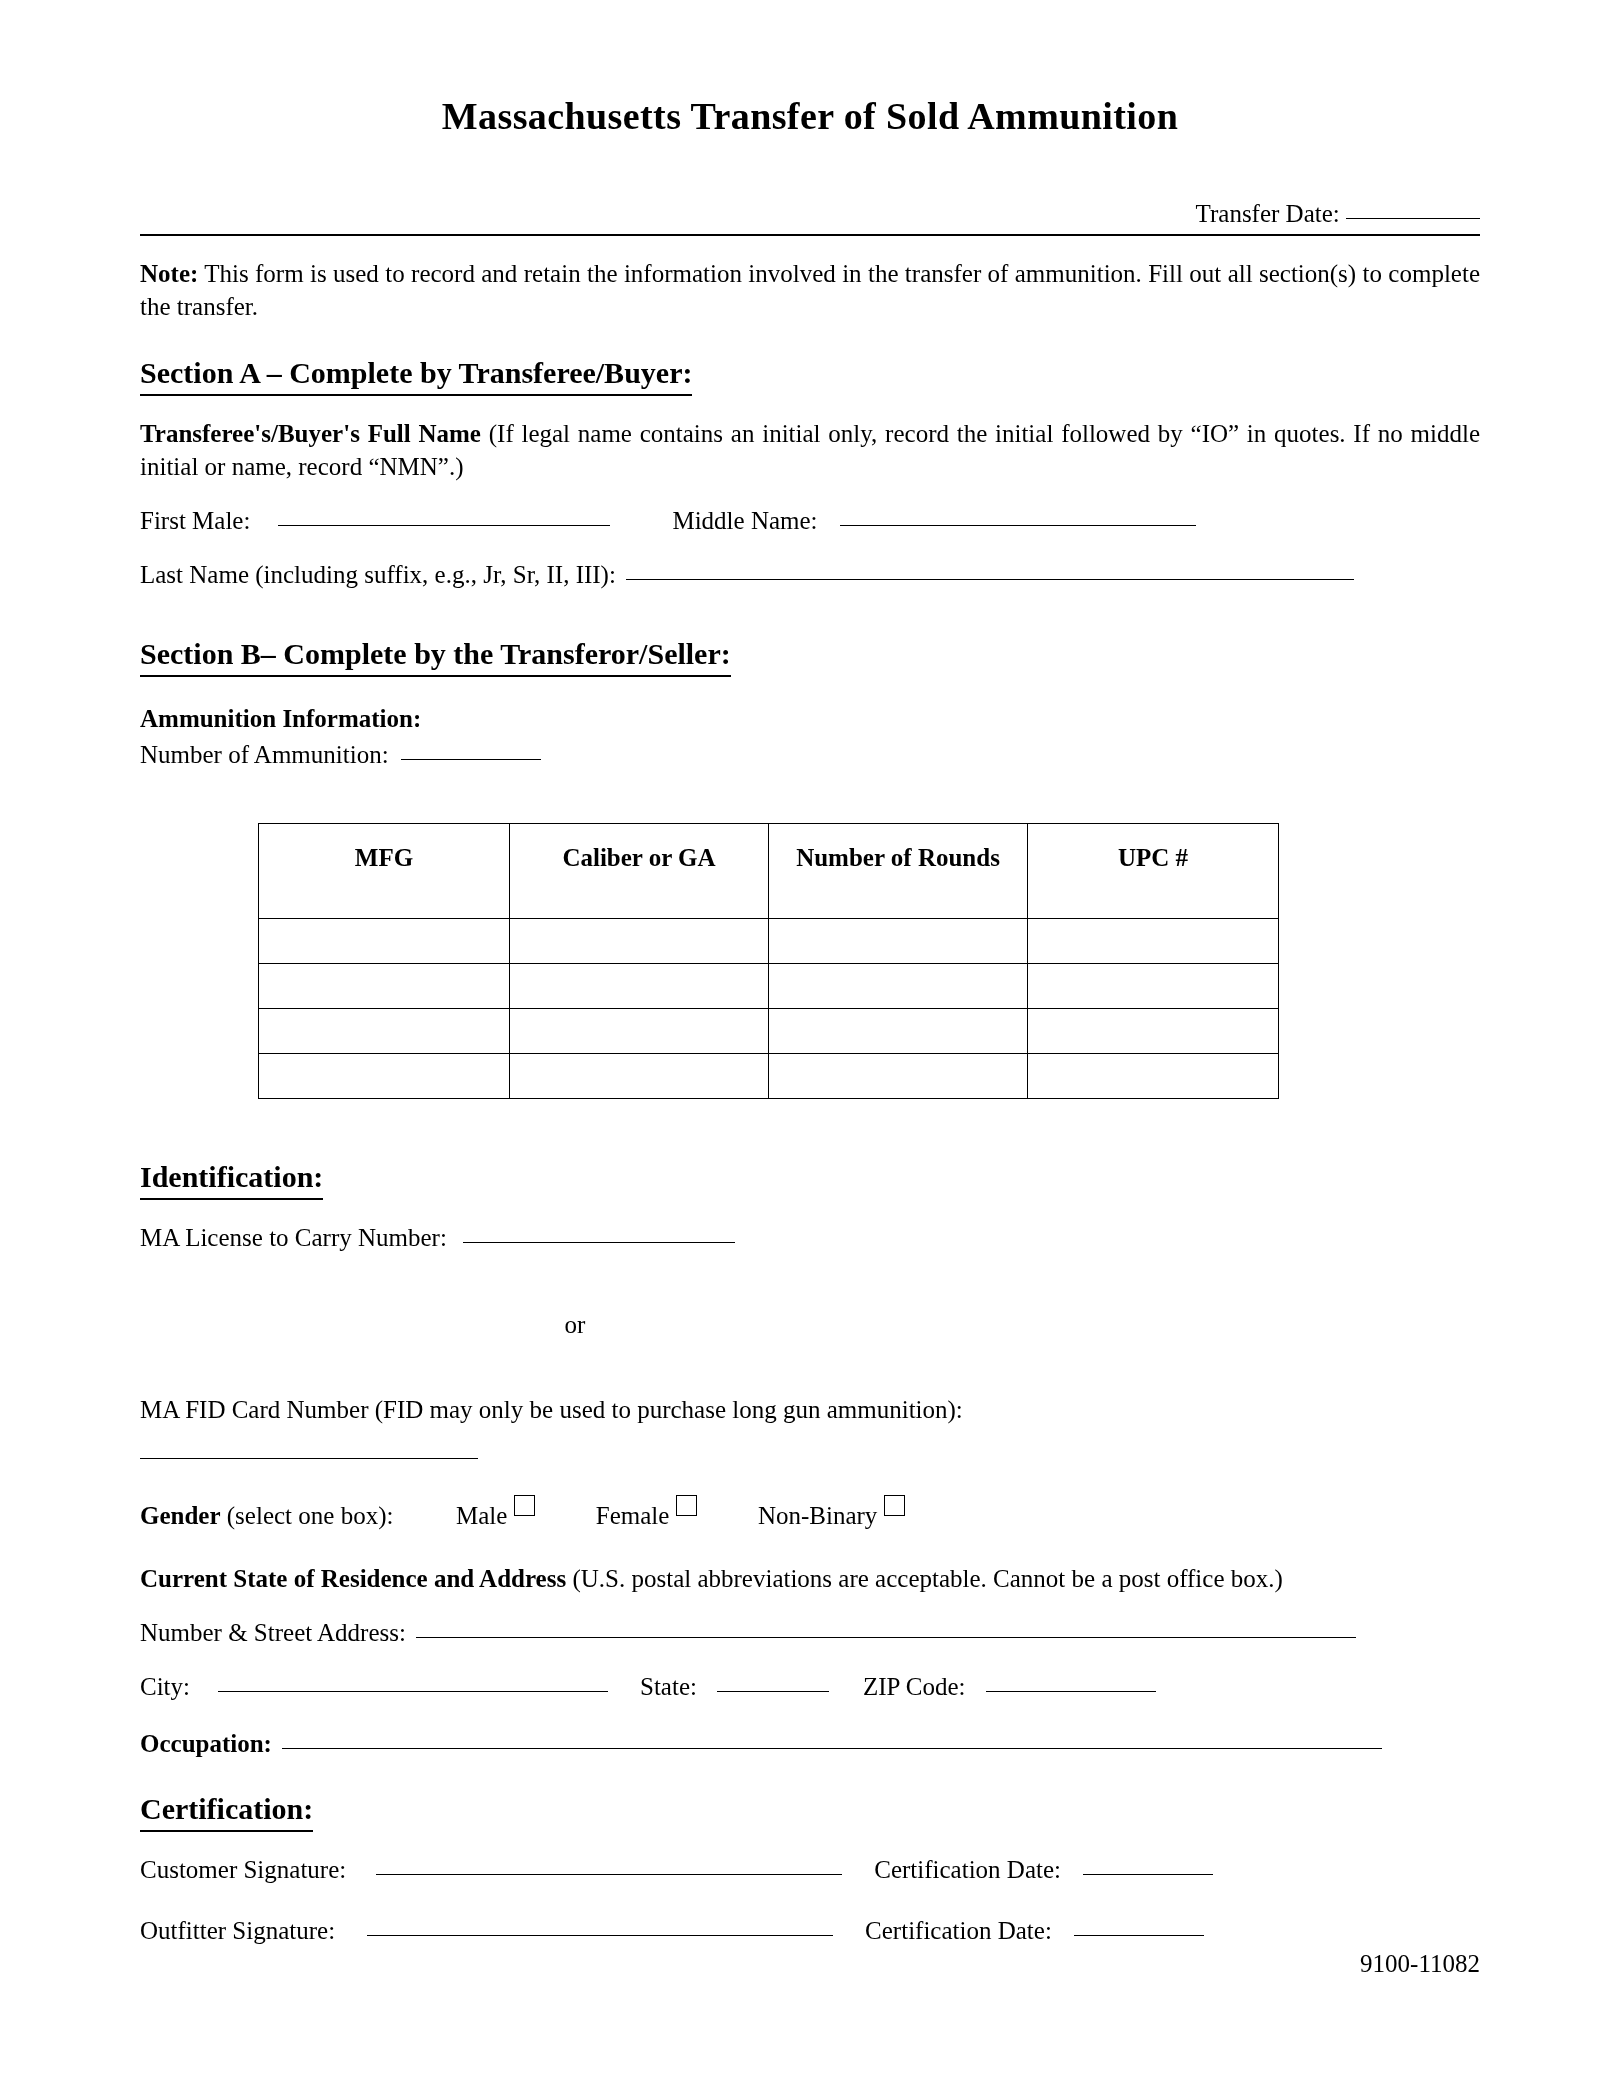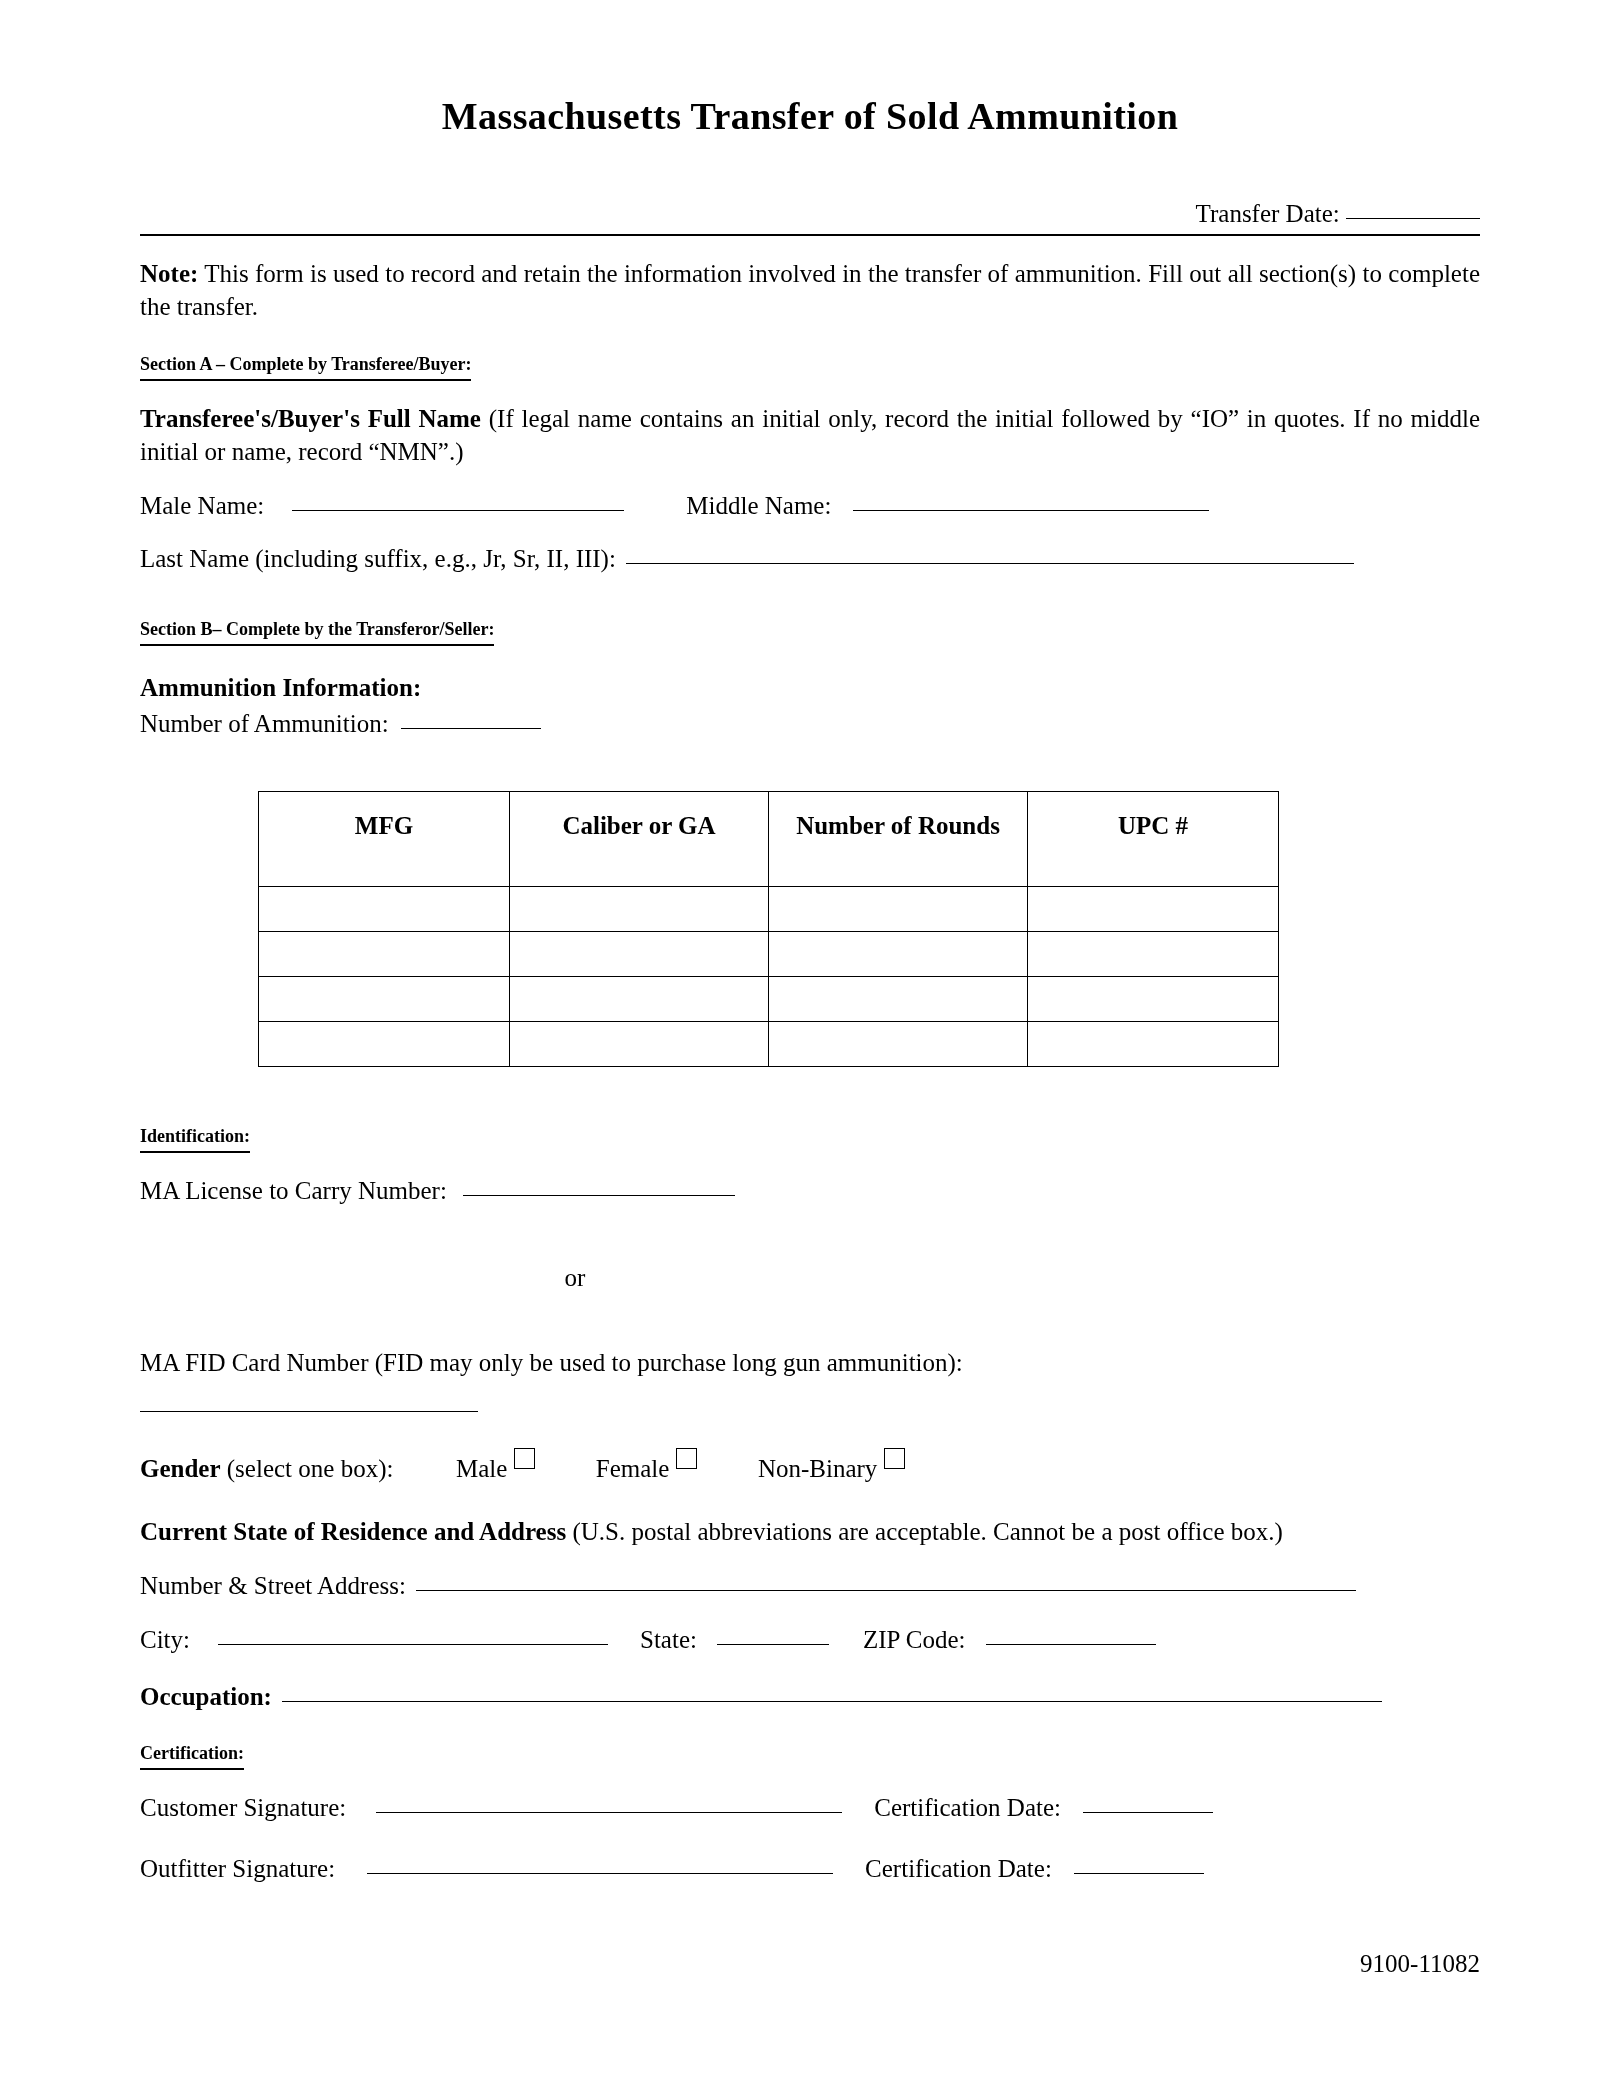--- a/index.html
+++ b/index.html
@@ -62,21 +62,21 @@
   }
   .para.nojust { text-align: left; }
   b, .bold { font-weight: bold; }
   .uline {
     display: inline-block;
     border-bottom: 2px solid #000;
     padding-bottom: 2px;
     font-weight: bold;
   }
   .sec-head {
-    font-size: 18px;
+    font-size: 30px;
     margin-top: 30px;
     line-height: 1.3;
   }
   .subhead {
     font-size: 25px;
     font-weight: bold;
     margin-top: 26px;
     line-height: 1.3;
   }
 
@@ -189,21 +189,21 @@
     <div class="sec-head">
       <span class="uline">Section A – Complete by Transferee/Buyer:</span>
     </div>
 
     <div class="para">
       <b>Transferee's/Buyer's Full Name</b>
       <span>(If legal name contains an initial only, record the initial followed by “IO” in quotes. If no middle initial or name, record “NMN”.)</span>
     </div>
 
     <div class="fieldrow">
-      <span class="lbl">Male Name:</span>
+      <span class="lbl">First Male:</span>
       <span class="blank" style="width:332px;margin-left:28px;"></span>
       <span class="gap" style="width:62px;"></span>
       <span class="lbl">Middle Name:</span>
       <span class="blank" style="width:356px;margin-left:22px;"></span>
     </div>
 
     <div class="fieldrow">
       <span class="lbl">Last Name (including suffix, e.g., Jr, Sr, II, III):</span>
       <span class="blank" style="width:728px;margin-left:10px;"></span>
     </div>

